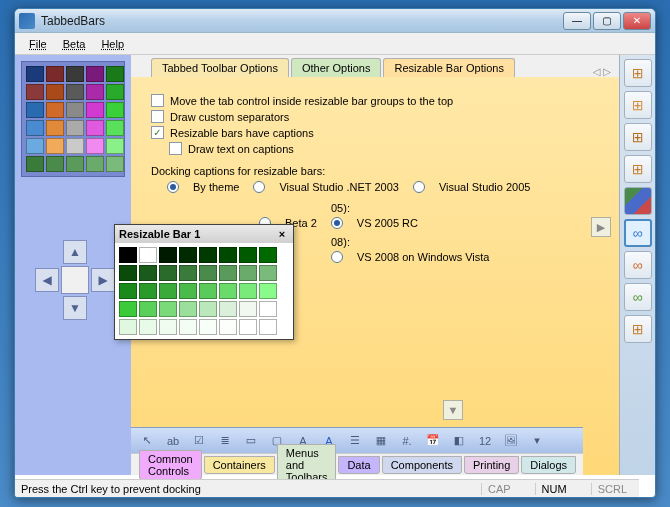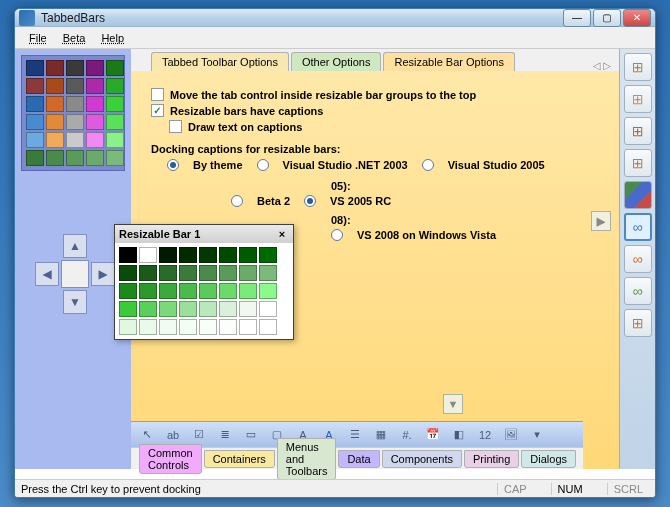--- a/index.html
+++ b/index.html
@@ -1,18 +1,18 @@
 <!DOCTYPE html>
 <html><head>
 <meta charset="utf-8">
 <style>
 * { box-sizing: border-box; margin: 0; padding: 0; font-family: "Segoe UI", Tahoma, sans-serif; font-size: 11px; }
 body { background: linear-gradient(180deg, #2a6db0 0%, #4a8bc8 100%); width: 670px; height: 507px; position: relative; overflow: hidden; }
 .window { position: absolute; left: 14px; top: 8px; width: 642px; height: 490px; background: #fff; border: 1px solid #3a7bb0; border-radius: 6px 6px 4px 4px; overflow: hidden; box-shadow: 0 2px 12px rgba(0,0,0,0.5); }
-.titlebar { height: 18px; background: linear-gradient(180deg, #dfeaf5 0%, #b8d2ea 50%, #a8c5e0 100%); display: flex; align-items: center; padding: 0 4px; border-bottom: 1px solid #9bb5c8; }
+.titlebar { height: 24px; background: linear-gradient(180deg, #dfeaf5 0%, #b8d2ea 50%, #a8c5e0 100%); display: flex; align-items: center; padding: 0 4px; border-bottom: 1px solid #9bb5c8; }
 .titlebar-icon { width: 16px; height: 16px; background: linear-gradient(135deg, #2a6db0, #4a8bc8); margin-right: 6px; border-radius: 2px; }
 .titlebar-text { flex: 1; color: #1a1a1a; font-size: 12px; }
 .win-btns { display: flex; gap: 2px; }
 .win-btn { width: 28px; height: 18px; border: 1px solid #6a8aa0; border-radius: 3px; background: linear-gradient(180deg, #f0f5fa, #c8daea); display: flex; align-items: center; justify-content: center; font-size: 10px; cursor: pointer; }
 .win-btn.close { background: linear-gradient(180deg, #e88, #c44); color: #fff; }
 .menubar { height: 22px; background: #f0f0f0; display: flex; align-items: center; padding: 0 6px; border-bottom: 1px solid #ccc; }
 .menu-item { padding: 2px 8px; cursor: pointer; text-decoration: underline; text-decoration-style: dotted; }
 .body { display: flex; height: calc(100% - 28px - 22px - 18px); background: #f0f0f0; position: relative; }
 .left-dock { width: 116px; background: #a8baf0; padding: 6px; position: relative; }
 .palette-main { background: #7a8ad0; padding: 4px; display: grid; grid-template-columns: repeat(5, 18px); gap: 2px; border: 1px solid #5a6ab0; }
@@ -25,21 +25,21 @@
 .dock-arrow.down { left: 28px; top: 56px; }
 .dock-center { position: absolute; left: 26px; top: 26px; width: 28px; height: 28px; background: #f0f0f0; border: 1px solid #8090c0; }
 .main-area { flex: 1; display: flex; flex-direction: column; position: relative; }
 .tabs-row { height: 22px; display: flex; align-items: flex-end; padding-left: 20px; background: #f0f0f0; }
 .tab { padding: 3px 10px; border: 1px solid #b0b0b0; border-bottom: none; background: #e8e8d0; margin-right: 2px; border-radius: 3px 3px 0 0; cursor: pointer; font-size: 11px; }
 .tab.t1 { background: #f8e8b0; }
 .tab.t2 { background: #fff0c8; }
 .tab.t3 { background: #d0e8c0; }
 .tab.active { background: #ffe0a0; }
 .tab-nav { margin-left: auto; padding-right: 8px; color: #888; font-size: 10px; cursor: pointer; }
-.content { flex: 1; background: linear-gradient(180deg, #ffe8a8 0%, #ffd878 100%); padding: 14px 20px; position: relative; overflow: hidden; font-weight: bold; }
+.content { flex: 1; background: linear-gradient(180deg, #ffe8a8 0%, #ffd878 100%); padding: 14px 20px; position: relative; overflow: hidden; }
 .chk-row { display: flex; align-items: center; margin: 3px 0; gap: 6px; }
 .chk { width: 13px; height: 13px; border: 1px solid #8a9aa8; background: #fff; display: flex; align-items: center; justify-content: center; color: #3a7a3a; font-size: 10px; cursor: pointer; }
 .chk.indent { margin-left: 18px; }
 .section-label { margin-top: 10px; margin-bottom: 4px; }
 .radio-row { display: flex; align-items: center; gap: 14px; margin: 3px 0 3px 16px; flex-wrap: wrap; }
 .radio { display: flex; align-items: center; gap: 14px; cursor: pointer; }
 .rdot { width: 12px; height: 12px; border: 1px solid #5a7a9a; border-radius: 50%; background: #fff; display: flex; align-items: center; justify-content: center; }
 .rdot.on::after { content: ""; width: 6px; height: 6px; border-radius: 50%; background: #2a5aa0; }
 .r-arrow { position: absolute; right: 8px; top: 140px; width: 20px; height: 20px; border: 1px solid #b0b0a0; background: #f0f0e0; display: flex; align-items: center; justify-content: center; cursor: pointer; color: #888; }
 .float-win { position: absolute; left: 114px; top: 224px; width: 180px; background: #fff; border: 1px solid #404040; box-shadow: 2px 2px 6px rgba(0,0,0,0.3); z-index: 50; }
@@ -48,21 +48,21 @@
 .float-body { padding: 4px; display: grid; grid-template-columns: repeat(8, 18px); gap: 2px; }
 .right-dock { width: 36px; background: linear-gradient(180deg, #d8e4f0, #c0d4e8); display: flex; flex-direction: column; align-items: center; padding: 4px 0; gap: 4px; border-left: 1px solid #a0b0c0; }
 .dock-btn { width: 28px; height: 28px; border: 1px solid #a0b0c0; border-radius: 3px; background: linear-gradient(180deg, #f8fafc, #e0e8f0); display: flex; align-items: center; justify-content: center; cursor: pointer; font-size: 14px; }
 .dock-btn.sel { border: 2px solid #4a8ac0; background: #e0f0ff; }
 .dock-btn.flag { background: linear-gradient(135deg, #4a8a4a 0%, #4a8a4a 33%, #4a6aca 33%, #4a6aca 66%, #ca4a4a 66%, #ca4a4a 100%); }
 .bottom-toolbar { position: absolute; left: 0; right: 36px; bottom: 22px; height: 26px; background: linear-gradient(180deg, #d0e0f8, #a8c0e8); display: flex; align-items: center; padding: 0 8px; gap: 10px; border-top: 1px solid #8aa0c0; }
 .tb-ic { width: 16px; height: 16px; display: flex; align-items: center; justify-content: center; cursor: pointer; font-size: 11px; color: #4a5a7a; }
 .bottom-tabs { position: absolute; left: 0; right: 36px; bottom: 0; height: 22px; background: #f0f0f0; display: flex; align-items: center; padding: 0 8px; gap: 2px; border-top: 1px solid #ccc; }
 .btab { padding: 2px 8px; border: 1px solid #b0b0b0; border-radius: 0 0 3px 3px; font-size: 11px; cursor: pointer; }
 .bc0 { background: #f0abfc; } .bc1 { background: #f8e8a0; } .bc2 { background: #d8e8d0; } .bc3 { background: #c4b5fd; } .bc4 { background: #d0d8f0; } .bc5 { background: #e8d0e8; } .bc6 { background: #d0e8e8; }
-.statusbar { position: absolute; left: 0; right: 0; bottom: 0; height: 18px; background: #f0f0f0; border-top: 1px solid #ccc; display: flex; align-items: center; padding: 0 6px; font-size: 11px; }
+.statusbar { position: absolute; left: 0; right: 16px; bottom: 0; height: 18px; background: #f0f0f0; border-top: 1px solid #ccc; display: flex; align-items: center; padding: 0 6px; font-size: 11px; }
 .status-right { margin-left: auto; display: flex; gap: 2px; }
 .status-cell { border-left: 1px solid #ccc; padding: 0 6px; color: #888; margin-left: 16px; }
 .status-cell.on { color: #000; }
 .content-arrow-bottom { position: absolute; left: 312px; bottom: 55px; width: 20px; height: 20px; border: 1px solid #b0b0a0; background: #f0f0e0; display: flex; align-items: center; justify-content: center; cursor: pointer; color: #888; z-index: 5; }
 </style>
 </head>
 <body>
 
 <div class="window">
   <div class="titlebar">
@@ -132,20 +132,24 @@
         <div class="tab t2 active">Resizable Bar Options</div>
         <div class="tab-nav">◁  ▷</div>
       </div>
 
       <div class="content">
         <div class="chk-row">
             <div class="chk"></div>
             <span>Move the tab control inside resizable bar groups to the top</span>
           </div>
         <div class="chk-row">
+            <div class="chk"></div>
+            <span>Draw custom separators</span>
+          </div>
+        <div class="chk-row">
             <div class="chk">✓</div>
             <span>Resizable bars have captions</span>
           </div>
         <div class="chk-row">
             <div class="chk indent"></div>
             <span>Draw text on captions</span>
           </div>
 
         <div class="section-label">Docking captions for resizable bars:</div>
         <div class="radio-row">
@@ -158,21 +162,21 @@
               <span>Visual Studio .NET 2003</span>
             </div>
           <div class="radio">
               <div class="rdot"></div>
               <span>Visual Studio 2005</span>
             </div>
         </div>
 
         <div style="height:6px"></div>
         <div style="margin-left:180px">05):</div>
-        <div class="radio-row" style="margin-left:80px">
+        <div class="radio-row" style="margin-left:108px">
           <div class="radio">
               <div class="rdot"></div>
               <span>Beta 2</span>
             </div>
           <div class="radio">
               <div class="rdot on"></div>
               <span>VS 2005 RC</span>
             </div>
         </div>
 

